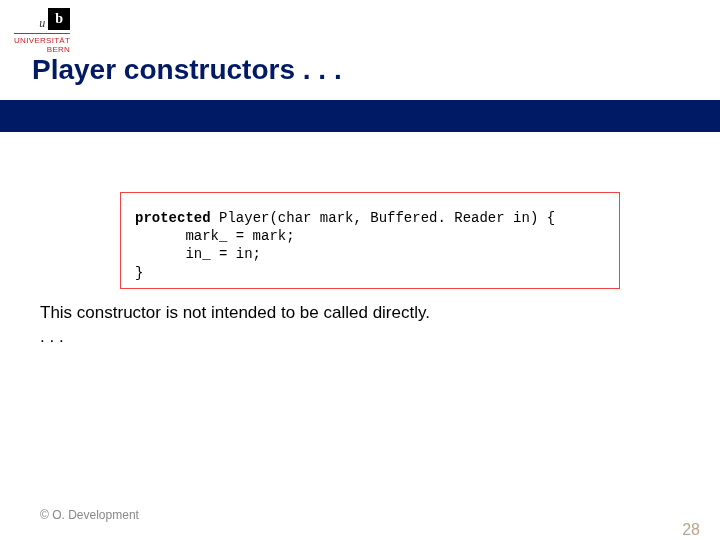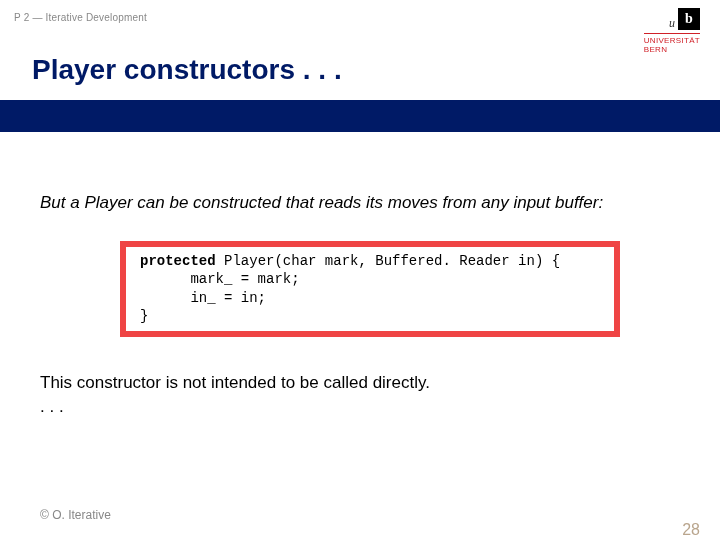--- a/index.html
+++ b/index.html
@@ -55,20 +55,21 @@
     align-items: center;
     justify-content: center;
   }
   .logo-sub {
     border-top: 1.8px solid #d02028;
     margin-top: 3px;
     padding-top: 3px;
     font-size: 8px;
     color: #d02028;
     letter-spacing: 0.3px;
+    text-align: right;
     line-height: 1.1;
   }
   .title-wrap {
     padding: 2px 0 0 32px;
   }
   .title {
     font-size: 28px;
     font-weight: bold;
     color: #001a66;
   }
@@ -83,31 +84,31 @@
   .lead {
     font-size: 17px;
     font-style: italic;
     color: #000;
     line-height: 1.25;
     margin-bottom: 28px;
   }
   .code-box {
     margin-left: 80px;
     margin-right: 60px;
-    border: 6px solid #ef4444;
-    padding: 5px 14px 6px 14px;
+    border: 1px solid #ef4444;
+    padding: 16px 14px 6px 14px;
     font-family: "Courier New", Courier, monospace;
     font-size: 14px;
     line-height: 1.3;
     white-space: pre;
     color: #000;
   }
   .code-box .kw { font-weight: bold; }
   .below {
-    margin-top: 34px;
+    margin-top: 12px;
     font-size: 17px;
     color: #000;
     line-height: 1.4;
   }
   .ellips {
     margin-top: 2px;
     font-size: 17px;
   }
   .footer-left {
     position: absolute;
@@ -121,45 +122,43 @@
     right: 20px;
     bottom: 1px;
     font-size: 16px;
     color: #b9a58d;
   }
 </style>
 </head>
 <body>
 
 <div class="header-row">
-  <div class="breadcrumb">P 2 — Iterative Development</div>
   <div class="logo-block">
     <div class="logo-b">
       <span class="logo-u">u</span>
       <span class="logo-sq">b</span>
     </div>
     <div class="logo-sub">
       <div>UNIVERSITÄT</div>
       <div>BERN</div>
     </div>
   </div>
 </div>
 
 <div class="title-wrap">
   <div class="title">Player constructors . . .</div>
 </div>
 
 <div class="nav-bar"></div>
 
 <div class="content">
-  <div class="lead">But a Player can be constructed that reads its moves from any input buffer:</div>
 
   <div class="code-box"><span class="kw">protected</span><span> Player(char mark, Buffered. Reader in) {</span>
 <span>      mark_ = mark;</span>
 <span>      in_ = in;</span>
 <span>}</span></div>
 
   <div class="below">This constructor is not intended to be called directly.</div>
   <div class="ellips">. . .</div>
 </div>
 
-<div class="footer-left">© O. Iterative</div>
+<div class="footer-left">© O. Development</div>
 <div class="footer-right">28</div>
 
 </body></html>

